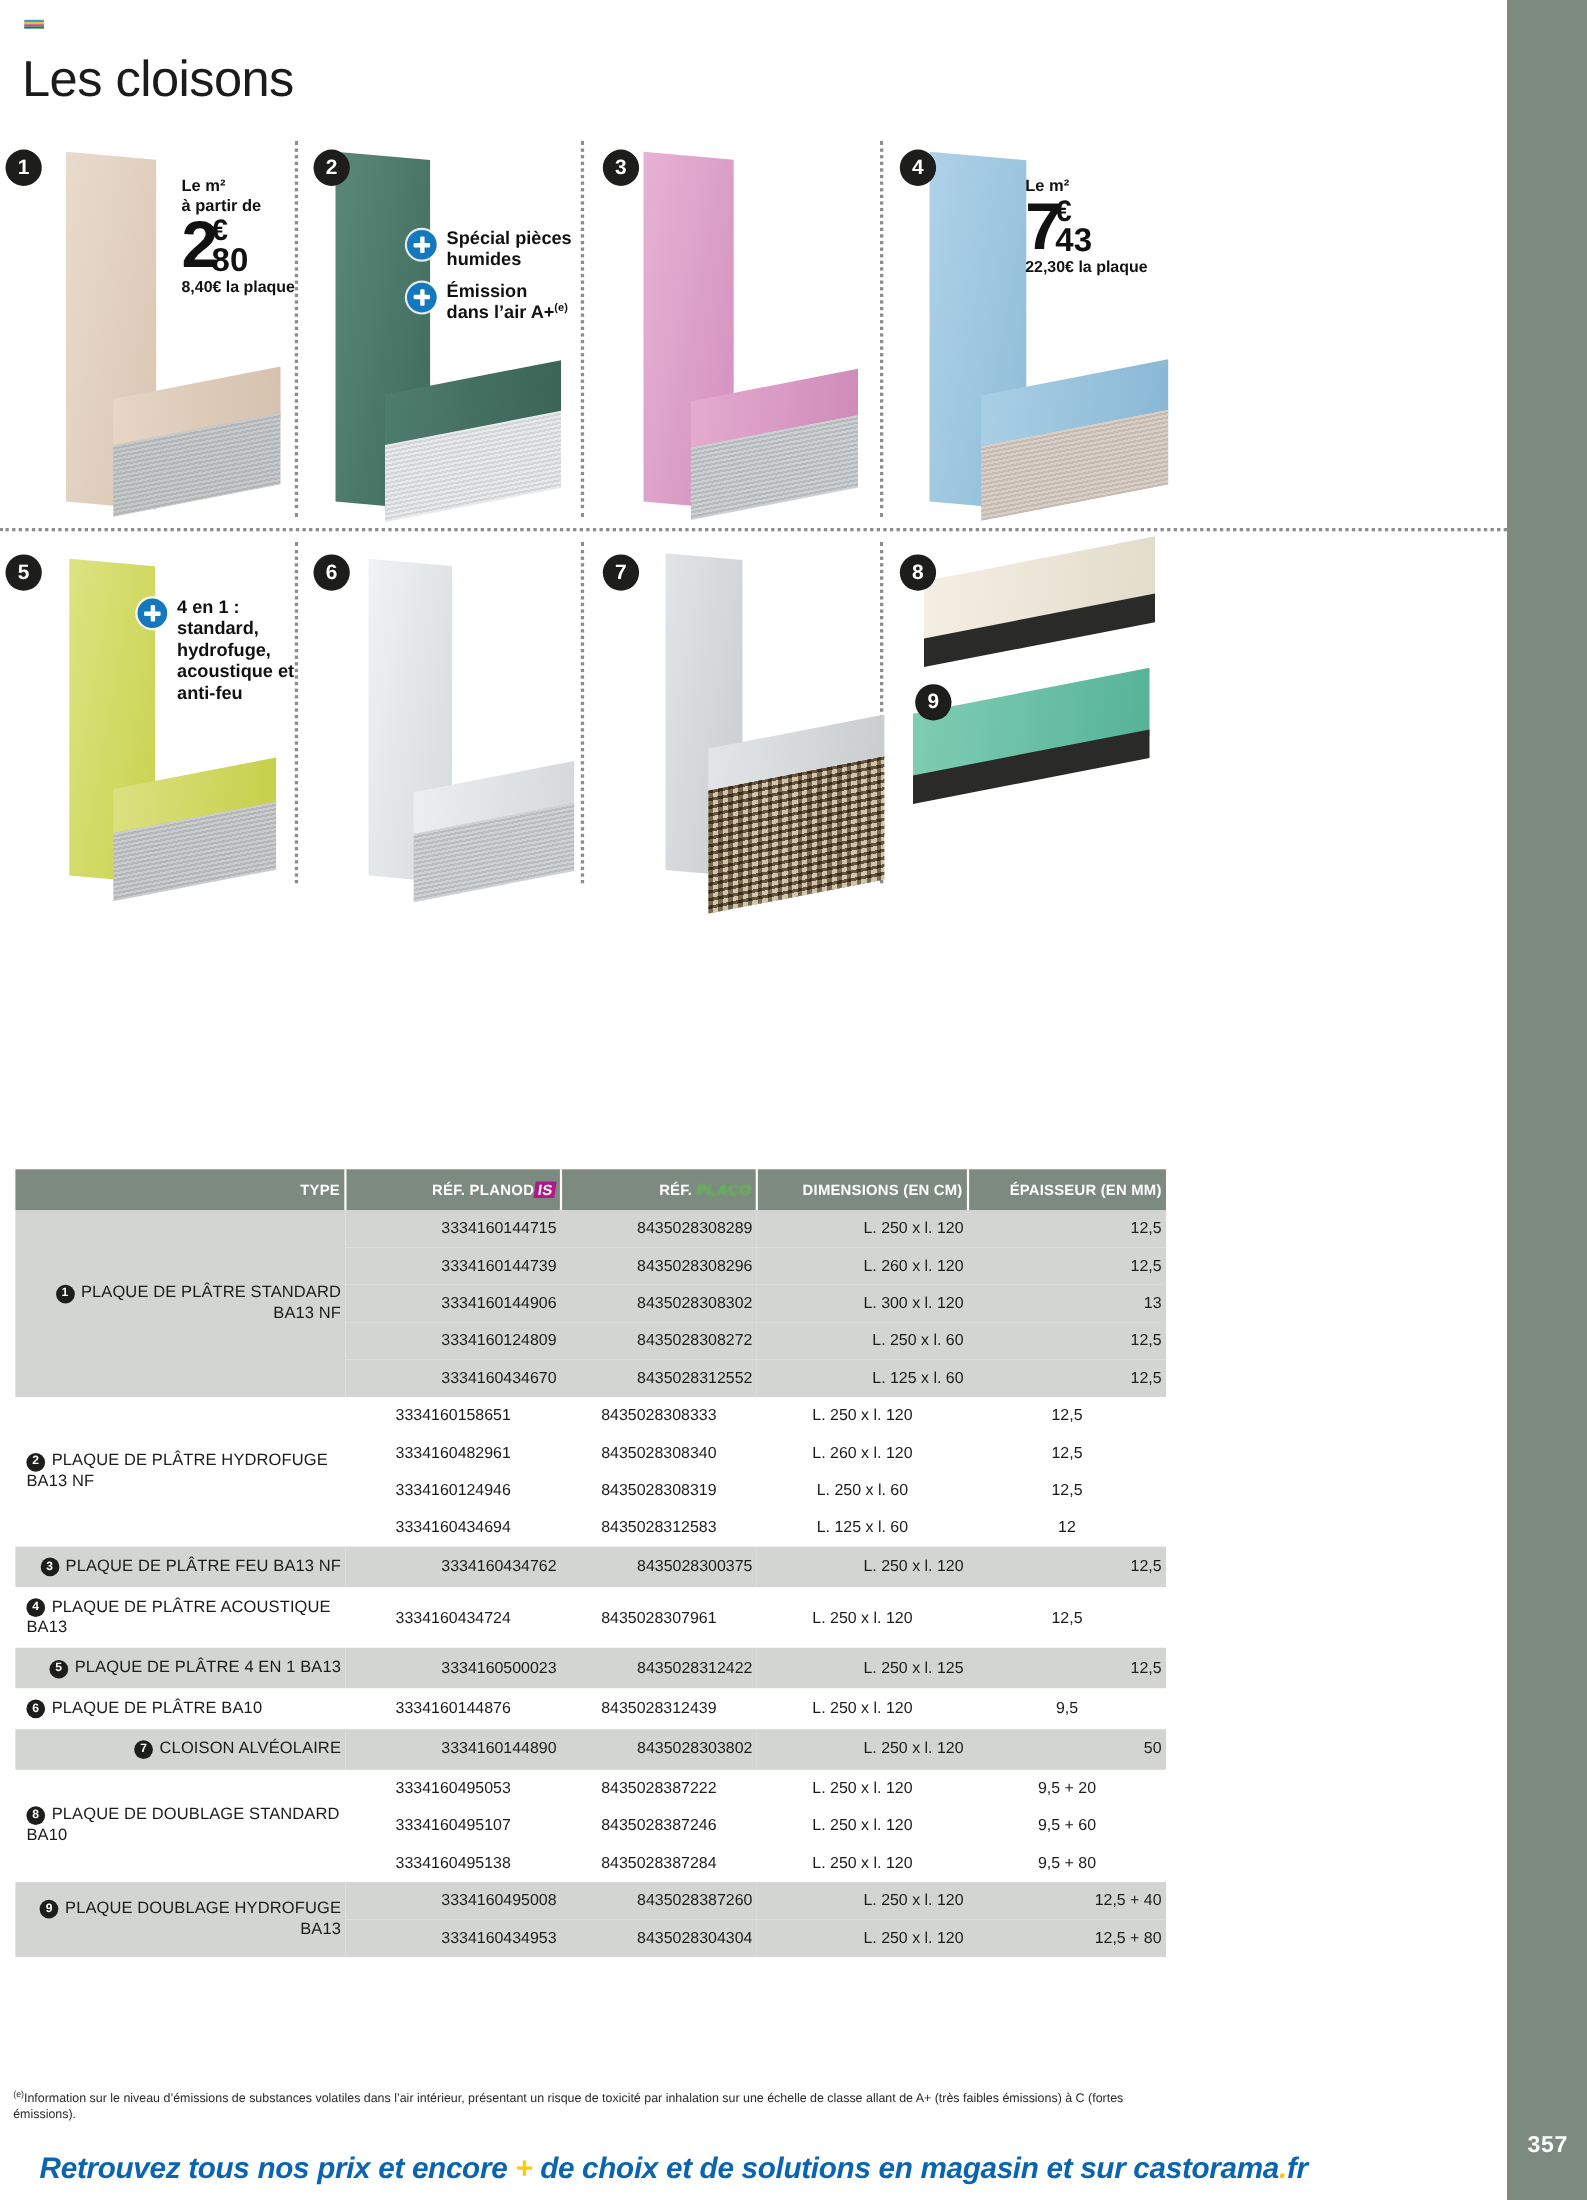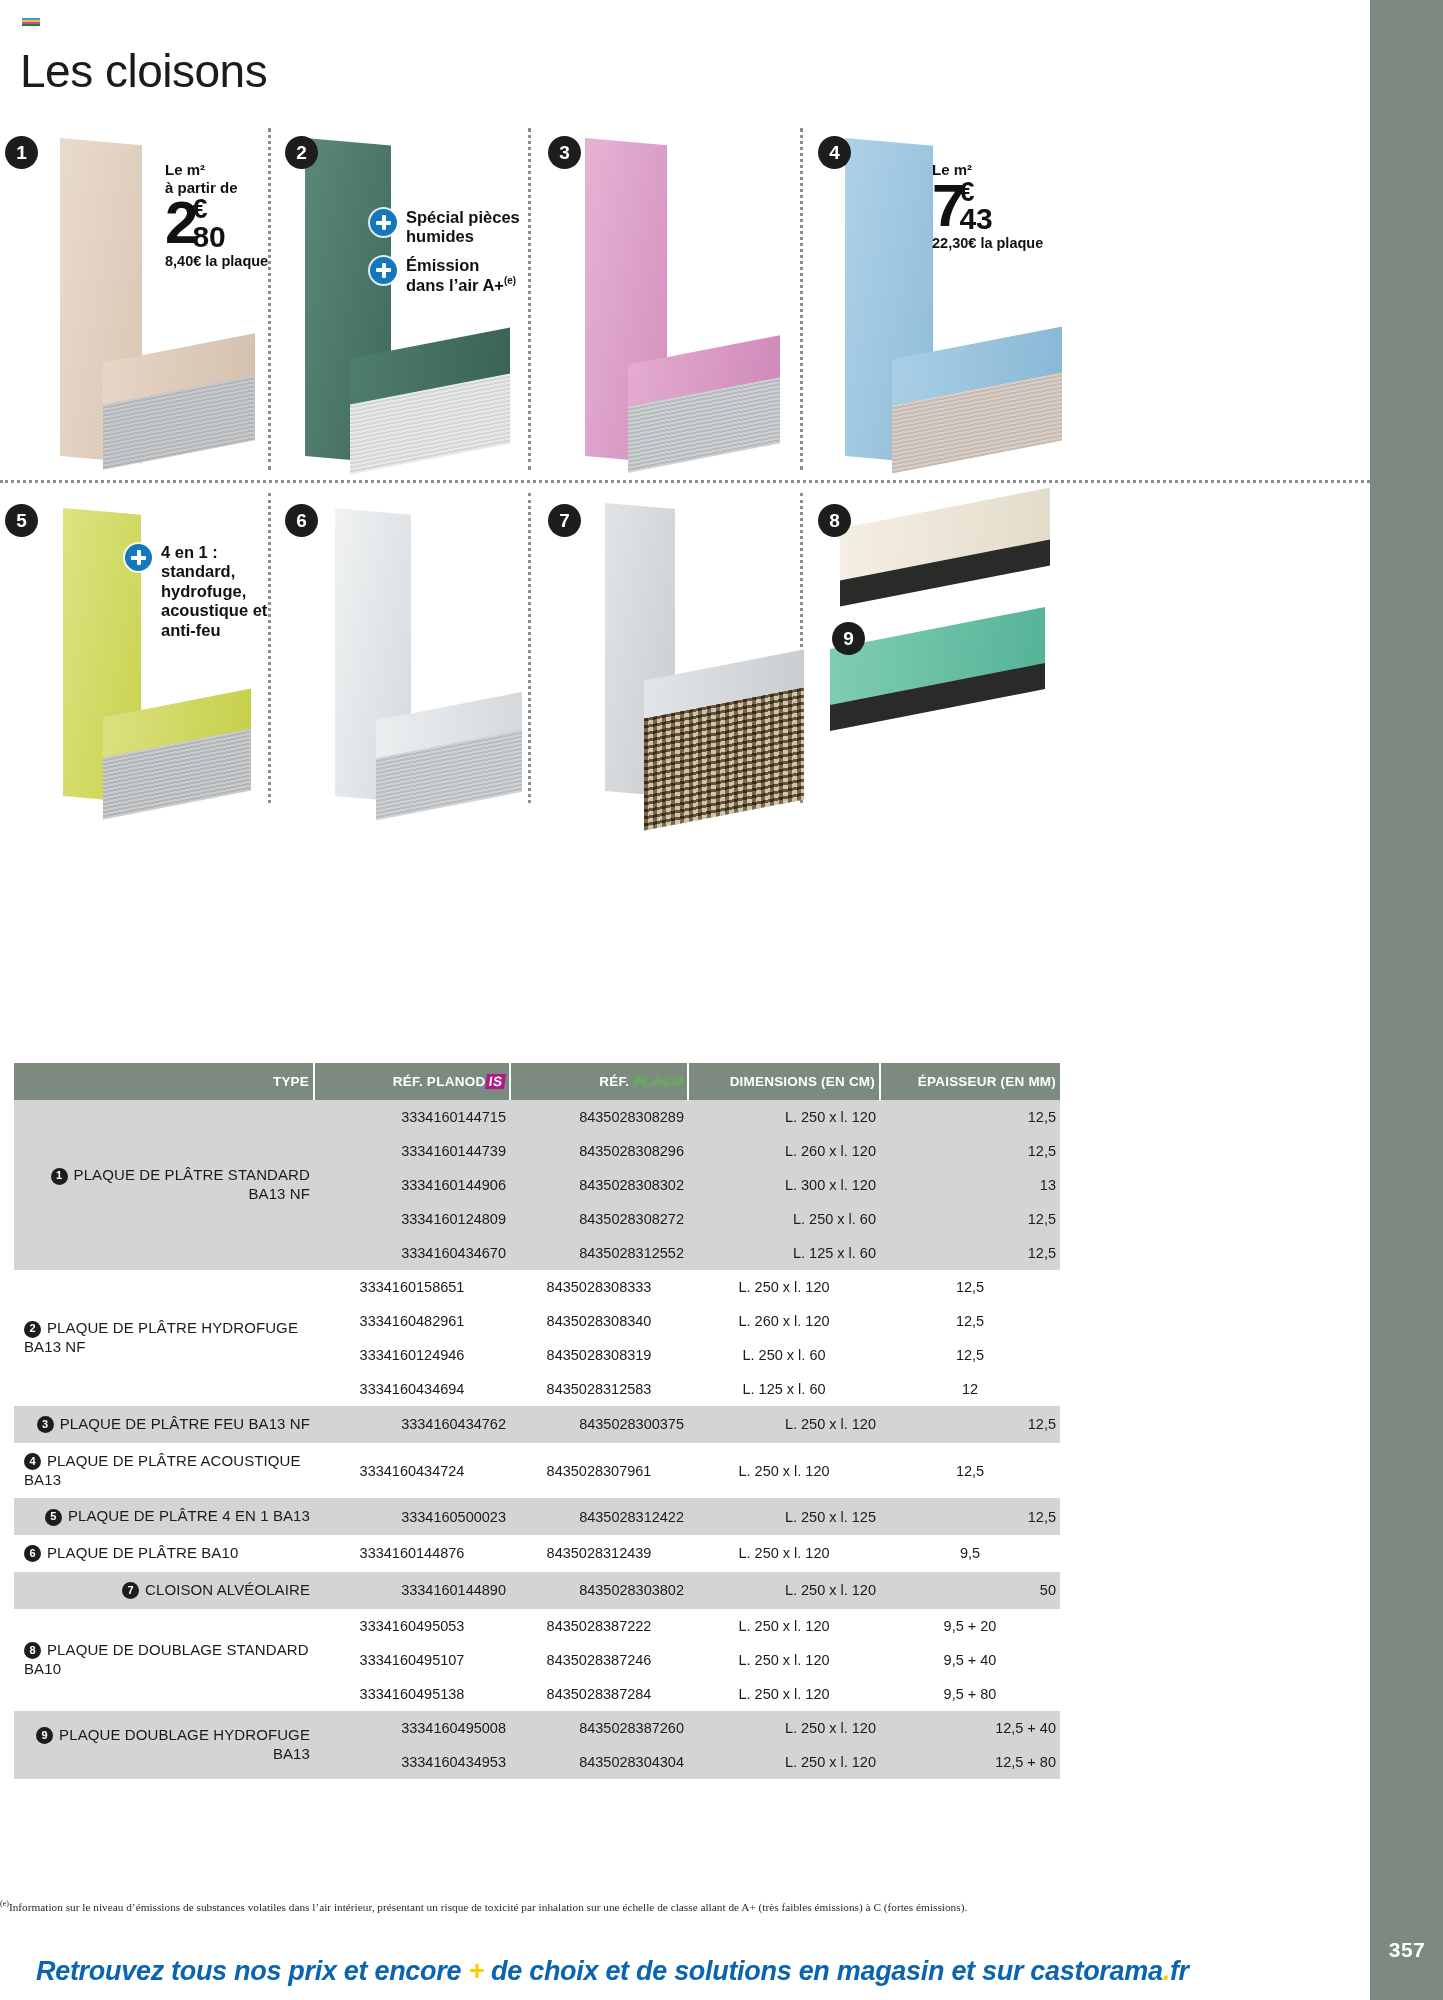--- a/index.html
+++ b/index.html
@@ -118,22 +118,22 @@
     background:#b0188c;color:#fff;padding:0 3px;display:inline-block;
     transform:skewX(-8deg);
   }
   .logo-green{
     display:inline-block;color:#5dc24a;font-weight:800;font-style:italic;
     filter:blur(1.6px);letter-spacing:.5px;
   }
 
   
   .footnote{
-    position:absolute;left:0;top:1899px;width:1060px;
-    font-size:11.3px;color:#2a2a2a;line-height:1.25;font-family:Liberation Serif, serif;
+    position:absolute;left:12px;top:1899px;width:1060px;
+    font-size:11.3px;color:#2a2a2a;line-height:1.25;
   }
   .footnote sup{font-size:8px;}
 
   
   .banner{
     position:absolute;left:0;top:1948px;width:1370px;height:46px;
     display:flex;align-items:center;
   }
   .banner-text{
     margin-left:36px;font-size:27px;font-weight:800;color:#0b64b0;
@@ -410,21 +410,21 @@
             <td class="type" rowspan="3"><span class="rownum">8</span>PLAQUE DE DOUBLAGE STANDARD BA10</td>
             <td>3334160495053</td>
             <td>8435028387222</td>
             <td>L. 250 x l. 120</td>
             <td>9,5 + 20</td>
           </tr>
           <tr class="plain">
             <td>3334160495107</td>
             <td>8435028387246</td>
             <td>L. 250 x l. 120</td>
-            <td>9,5 + 40</td>
+            <td>9,5 + 60</td>
           </tr>
           <tr class="plain">
             <td>3334160495138</td>
             <td>8435028387284</td>
             <td>L. 250 x l. 120</td>
             <td>9,5 + 80</td>
           </tr>
           <tr class="shade">
             <td class="type" rowspan="2"><span class="rownum">9</span>PLAQUE DOUBLAGE HYDROFUGE BA13</td>
             <td>3334160495008</td>

